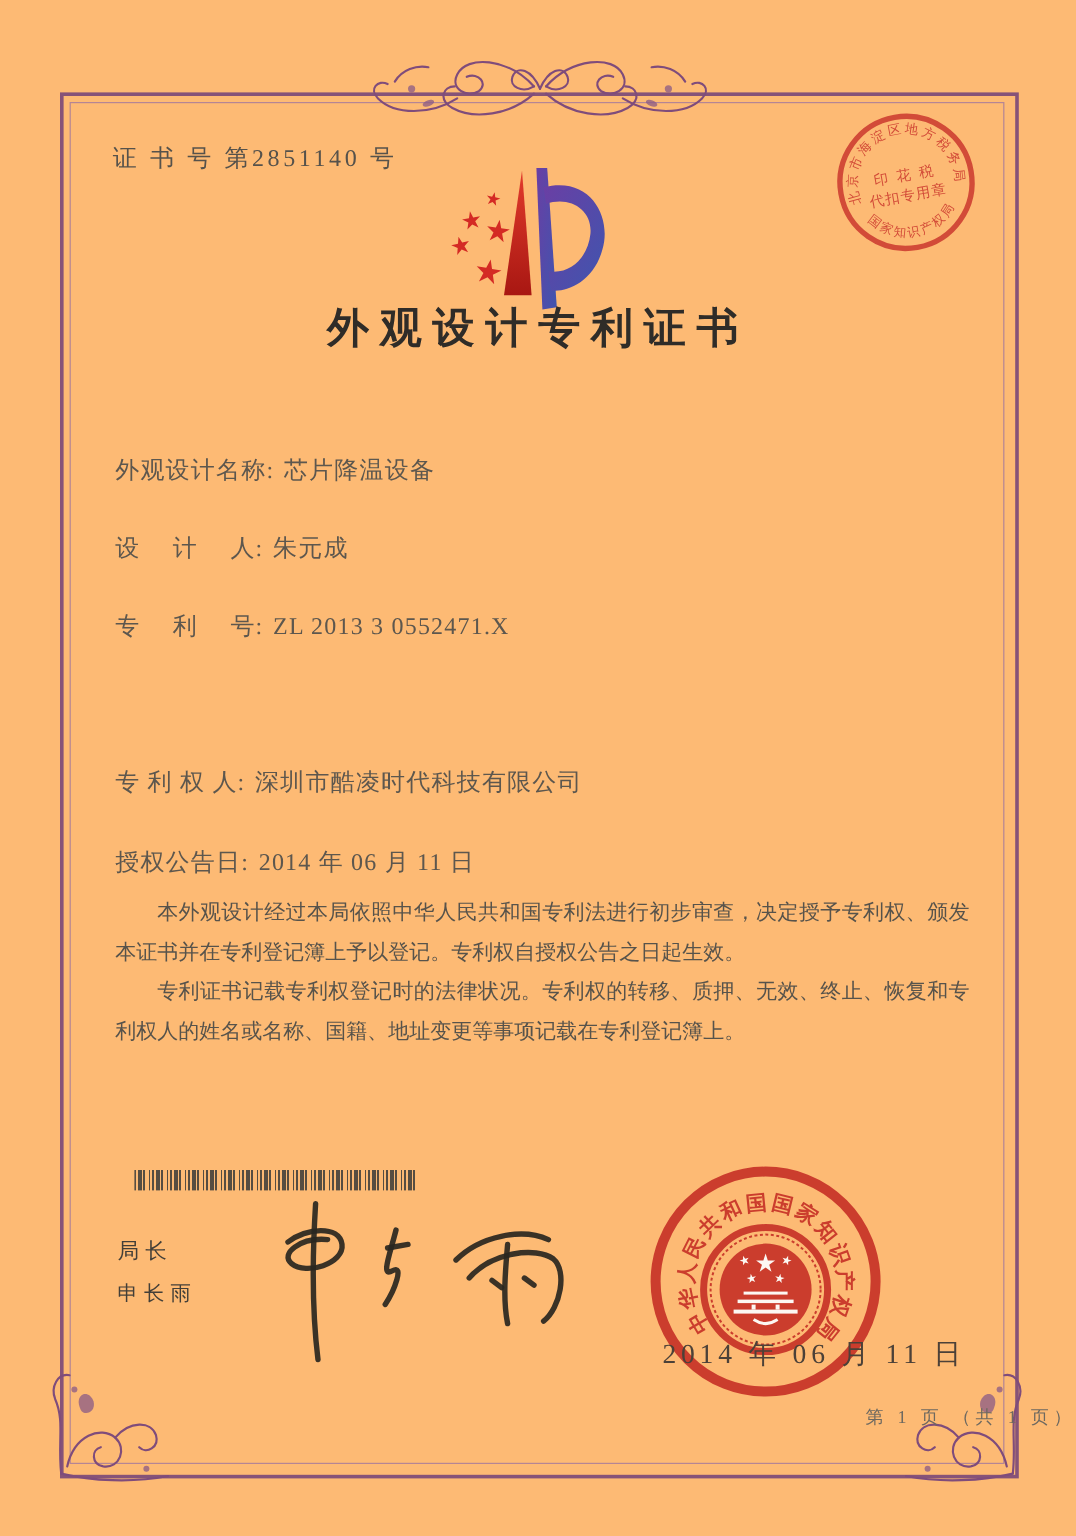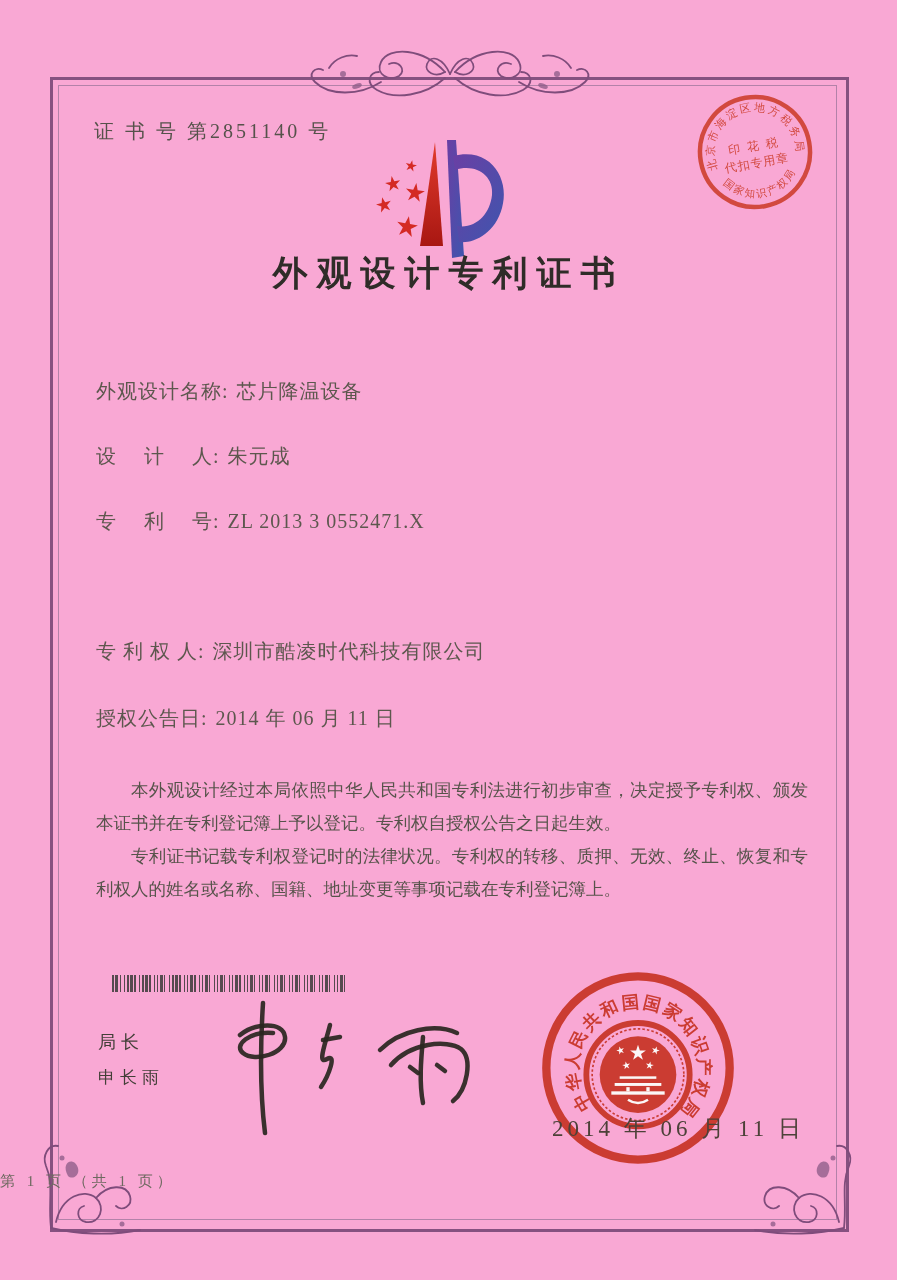--- a/index.html
+++ b/index.html
@@ -1,18 +1,18 @@
 <!DOCTYPE html>
 <html><head>
 <meta charset="utf-8">
 <style>
   html,body{margin:0;padding:0;background:#e8e8e6;}
   .page{
     position:relative;width:897px;height:1280px;margin:0 auto;
-    background:#f9a8d4;overflow:hidden;
+    background:#fdba74;overflow:hidden;
     font-family:"Liberation Serif","DejaVu Serif",serif;
   }
   
   .frame-outer{position:absolute;left:50px;top:77px;width:793px;height:1149px;
     border:3px solid #7c4a78;opacity:.92;}
   .frame-inner{position:absolute;left:58px;top:85px;width:777px;height:1133px;
     border:1px solid #a1789d;opacity:.8;}
   .flourish{position:absolute;pointer-events:none;}
   .fl-stroke{stroke:#7f4c7b;fill:none;stroke-width:1.8;stroke-linecap:round;}
   .fl-fill{fill:#8a5a86;stroke:none;opacity:.75;}
@@ -28,35 +28,35 @@
   .seal{position:absolute;left:538px;top:968px;opacity:.95;}
   .seal-txt{fill:#c9372a;font-weight:700;font-family:"Liberation Serif","DejaVu Serif",serif;}
   .seal-date{position:absolute;left:552px;top:1113px;font-size:23px;color:#4c4138;
     letter-spacing:4px;z-index:5;}
   
   .field{position:absolute;left:96px;font-size:20px;color:#5d574e;letter-spacing:1px;
     white-space:nowrap;}
   .field .sep{padding-right:8px;}
   
   .body-text{position:absolute;left:96px;top:744px;width:712px;font-size:17.5px;
-    line-height:33px;color:#57534b;text-align:justify;margin-top:30px;}
+    line-height:33px;color:#57534b;text-align:justify;}
   .body-text p{margin:0;text-indent:2em;}
   
   .barcode{position:absolute;left:112px;top:975px;width:236px;height:17px;opacity:.85;
     background:repeating-linear-gradient(90deg,
       #3a3a38 0px,#3a3a38 1.5px,transparent 1.5px,transparent 3px,
       #3a3a38 3px,#3a3a38 6px,transparent 6px,transparent 7.5px,
       #3a3a38 7.5px,#3a3a38 8.5px,transparent 8.5px,transparent 12px,
       #3a3a38 12px,#3a3a38 13px,transparent 13px,transparent 15px);}
   .sig-title{position:absolute;left:98px;top:1030px;font-size:18px;color:#433f38;letter-spacing:5px;}
   .sig-name{position:absolute;left:98px;top:1066px;font-size:17px;color:#433f38;letter-spacing:5px;}
   .sig-hand{position:absolute;left:195px;top:995px;z-index:4;}
   .sig-hand path{stroke:#29261f;stroke-width:4.5;fill:none;stroke-linecap:round;
     stroke-linejoin:round;opacity:.92;}
-  .footer{position:absolute;left:0;top:1172px;width:100%;text-align:left;
+  .footer{position:absolute;left:0;top:1172px;width:100%;text-align:right;
     font-size:15px;color:#6e6960;letter-spacing:4px;}
 </style>
 </head>
 <body>
 
 <div class="page">
 
   <div class="frame-outer"></div>
   <div class="frame-inner"></div>
 

